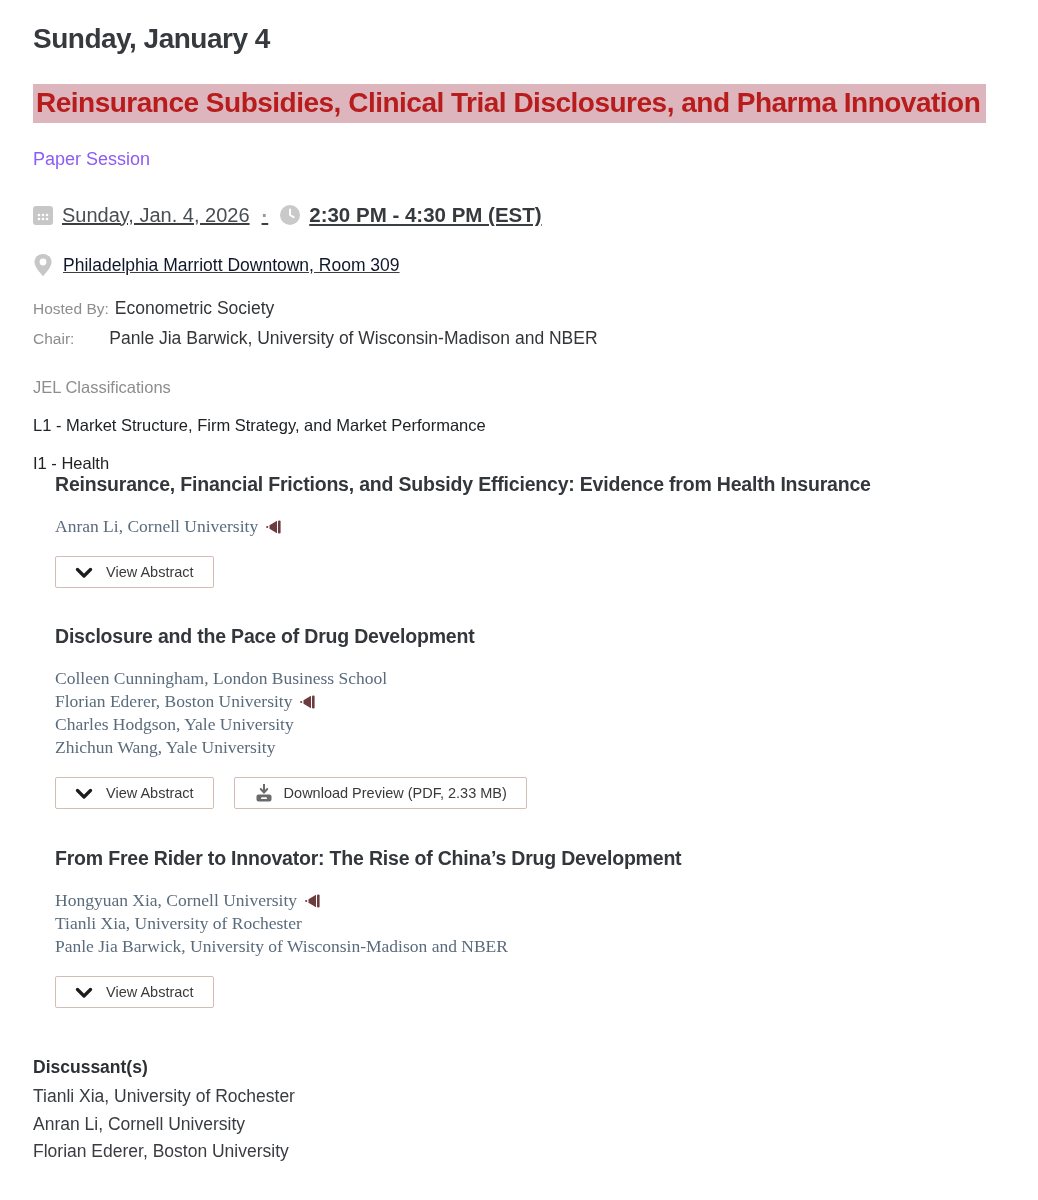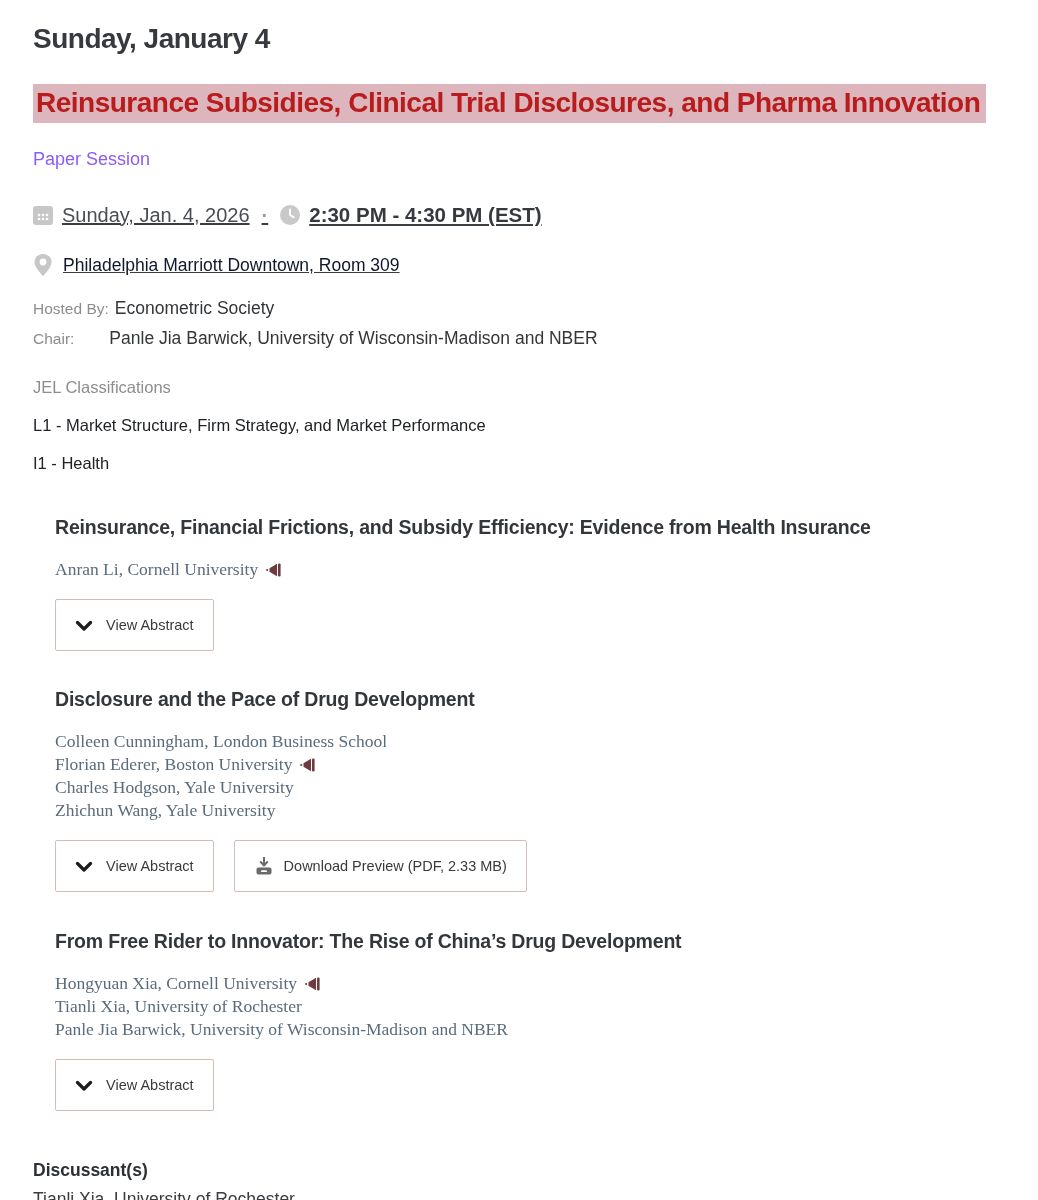--- a/index.html
+++ b/index.html
@@ -41,37 +41,37 @@
   .muted-label { font-size: 15.5px; color: #8d8d8d; margin-right: 6px; }
   .label-value { font-size: 17.5px; color: #333639; }
 
   .jel-heading { margin-top: 29px; font-size: 16.5px; color: #8d8d8d; }
   .jel-item { margin-top: 19px; font-size: 16.5px; color: #202326; }
 
   .papers { margin-left: 22px; }
   .paper-title {
     font-size: 19.5px; font-weight: 700; letter-spacing: -0.2px; color: #33373c;
   }
-  .paper-1 .paper-title { margin-top: 43px; }
+  .paper-1 .paper-title { }
   .paper-2 .paper-title { margin-top: 37px; }
   .paper-3 .paper-title { margin-top: 38px; }
 
   .authors { margin-top: 19px; }
   .author-line {
     font-family: "Liberation Serif", serif;
     font-size: 17.5px; color: #5a6b7c;
     line-height: 23px;
     display: flex; align-items: center;
   }
   .megaphone { margin-left: 8px; display: inline-flex; }
 
   .actions-row { margin-top: 18px; display: flex; gap: 20px; }
   .btn {
     display: inline-flex; align-items: center;
-    height: 52px; padding: 0 19px;
+    height: 32px; padding: 0 19px;
     background: #ffffff;
     border: 1px solid #d4bdb7;
     border-radius: 2px;
     font-family: "Liberation Sans", sans-serif;
     font-size: 14.5px; color: #3a3a3a;
     cursor: pointer;
   }
   .btn .btn-icon { margin-right: 13px; display: inline-flex; }
   .btn-download .btn-icon { margin-right: 10px; }
 

